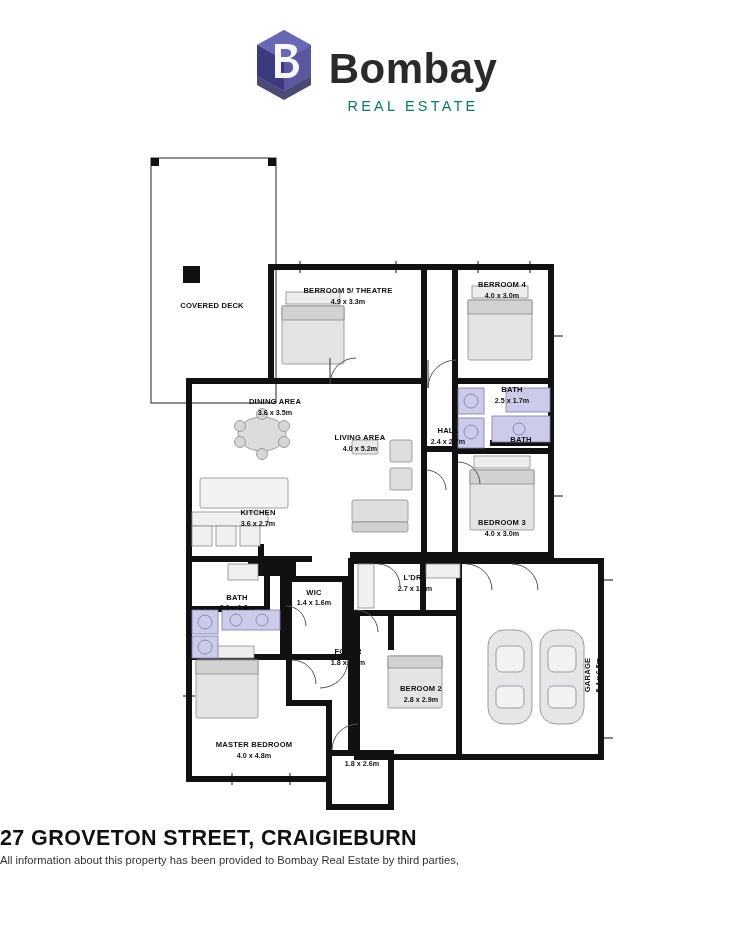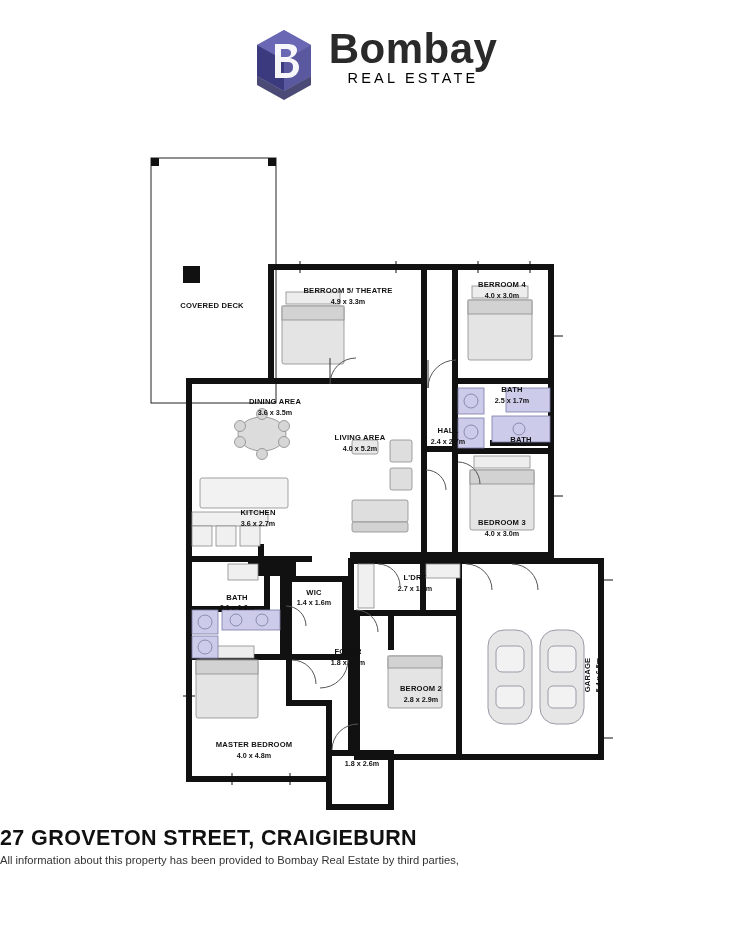--- a/index.html
+++ b/index.html
@@ -8,33 +8,33 @@
     background:#ffffff;
     font-family:"Liberation Sans", sans-serif;
     color:#1a1a1a;
     position:relative;
     overflow:hidden;
   }
 
   
   .header{
     position:absolute;left:0;top:28px;width:750px;
-    display:flex;align-items:flex-start;justify-content:center;
+    display:flex;align-items:flex-end;justify-content:center;
   }
   .logo-mark{
     width:62px;height:86px;position:relative;margin-right:14px;
   }
   .logo-mark svg{display:block;}
   .logo-text{display:flex;flex-direction:column;align-items:center;}
   .brand{
     font-size:42px;font-weight:bold;letter-spacing:0.5px;color:#2a2a2a;
     line-height:1;
   }
   .brand-sub{
-    font-size:14.5px;letter-spacing:3.2px;color:#000000;margin-top:0;
+    font-size:14.5px;letter-spacing:3.2px;color:#0f766e;margin-top:8px;
   }
 
   
   .plan{
     position:absolute;left:0;top:140px;width:750px;height:670px;
   }
   .plan svg{display:block;}
 
   .rlabel{
     font-family:"Liberation Sans", sans-serif;

